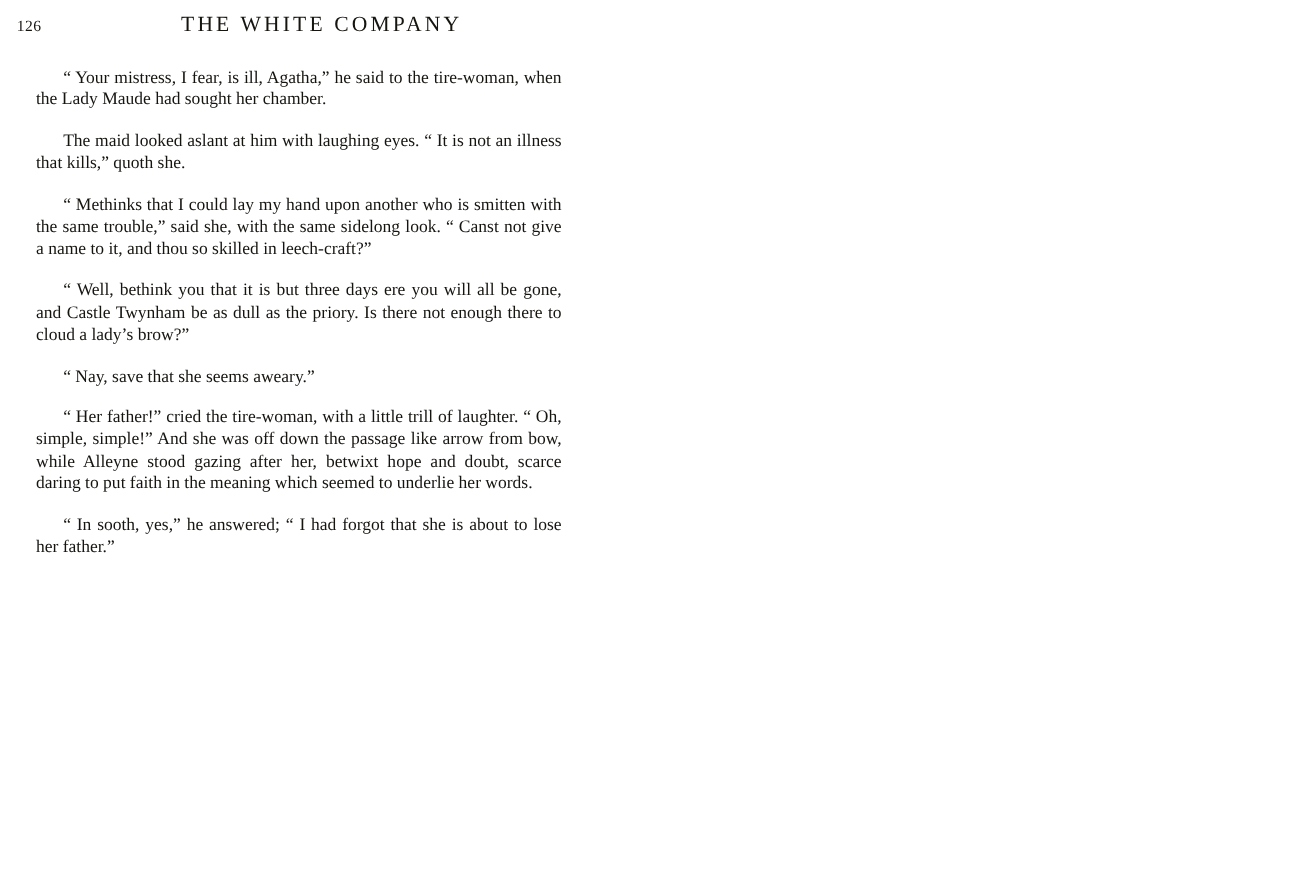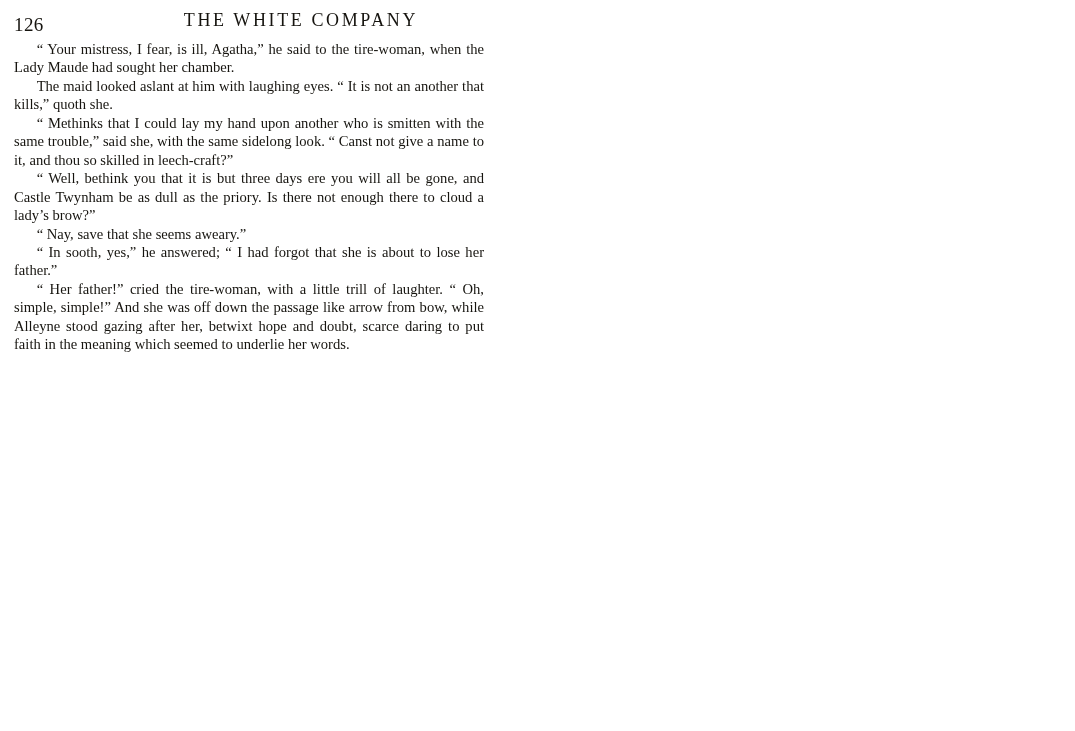--- a/index.html
+++ b/index.html
@@ -30,72 +30,72 @@
     position: absolute;
     top: 10px;
     left: 14px;
     width: 470px;
     height: 26px;
   }
   .folio-top {
     position: absolute;
     left: 0;
     top: 4px;
-    font-size: 19px;
+    font-size: 13px;
     letter-spacing: 0.4px;
     font-variant-numeric: oldstyle-nums;
   }
   .head-title {
     position: absolute;
     left: 104px;
     top: 0;
     width: 300px;
-    text-align: right;
+    text-align: center;
     font-size: 18px;
     letter-spacing: 2.6px;
     white-space: nowrap;
   }
 
   
   .col {
     position: absolute;
     font-size: 14.6px;
     line-height: 18.45px;
     text-align: justify;
     text-justify: inter-word;
     hyphens: manual;
   }
   .col-left {
     left: 14px;
     top: 40px;
     width: 470px;
   }
   .col p {
-    margin: 0;
+    margin: 16px;
     text-indent: 1.55em;
   }
 </style>
 </head>
 <body>
 
 <div class="page page-left">
 
   <div class="running-head">
     <span class="folio-top">126</span>
     <span class="head-title">THE WHITE COMPANY</span>
   </div>
 
   <div class="col col-left">
     <p>“ Your mistress, I fear, is ill, Agatha,” he said to the tire-woman, when the Lady Maude had sought her chamber.</p>
-    <p>The maid looked aslant at him with laughing eyes. “ It is not an another that kills,” quoth she.</p>
+    <p>The maid looked aslant at him with laughing eyes. “ It is not an illness that kills,” quoth she.</p>
     <p>“ Methinks that I could lay my hand upon another who is smitten with the same trouble,” said she, with the same sidelong look. “ Canst not give a name to it, and thou so skilled in leech-craft?”</p>
     <p>“ Well, bethink you that it is but three days ere you will all be gone, and Castle Twynham be as dull as the priory. Is there not enough there to cloud a lady’s brow?”</p>
     <p>“ Nay, save that she seems aweary.”</p>
+    <p>“ Her father!” cried the tire-woman, with a little trill of laughter. “ Oh, simple, simple!” And she was off down the passage like arrow from bow, while Alleyne stood gazing after her, betwixt hope and doubt, scarce daring to put faith in the meaning which seemed to under­lie her words.</p>
     <p>“ In sooth, yes,” he answered; “ I had forgot that she is about to lose her father.”</p>
-    <p>“ Her father!” cried the tire-woman, with a little trill of laughter. “ Oh, simple, simple!” And she was off down the passage like arrow from bow, while Alleyne stood gazing after her, betwixt hope and doubt, scarce daring to put faith in the meaning which seemed to under­lie her words.</p>
   </div>
 
 </div>
 
 <div class="page page-right">
 
   
 
   
 

